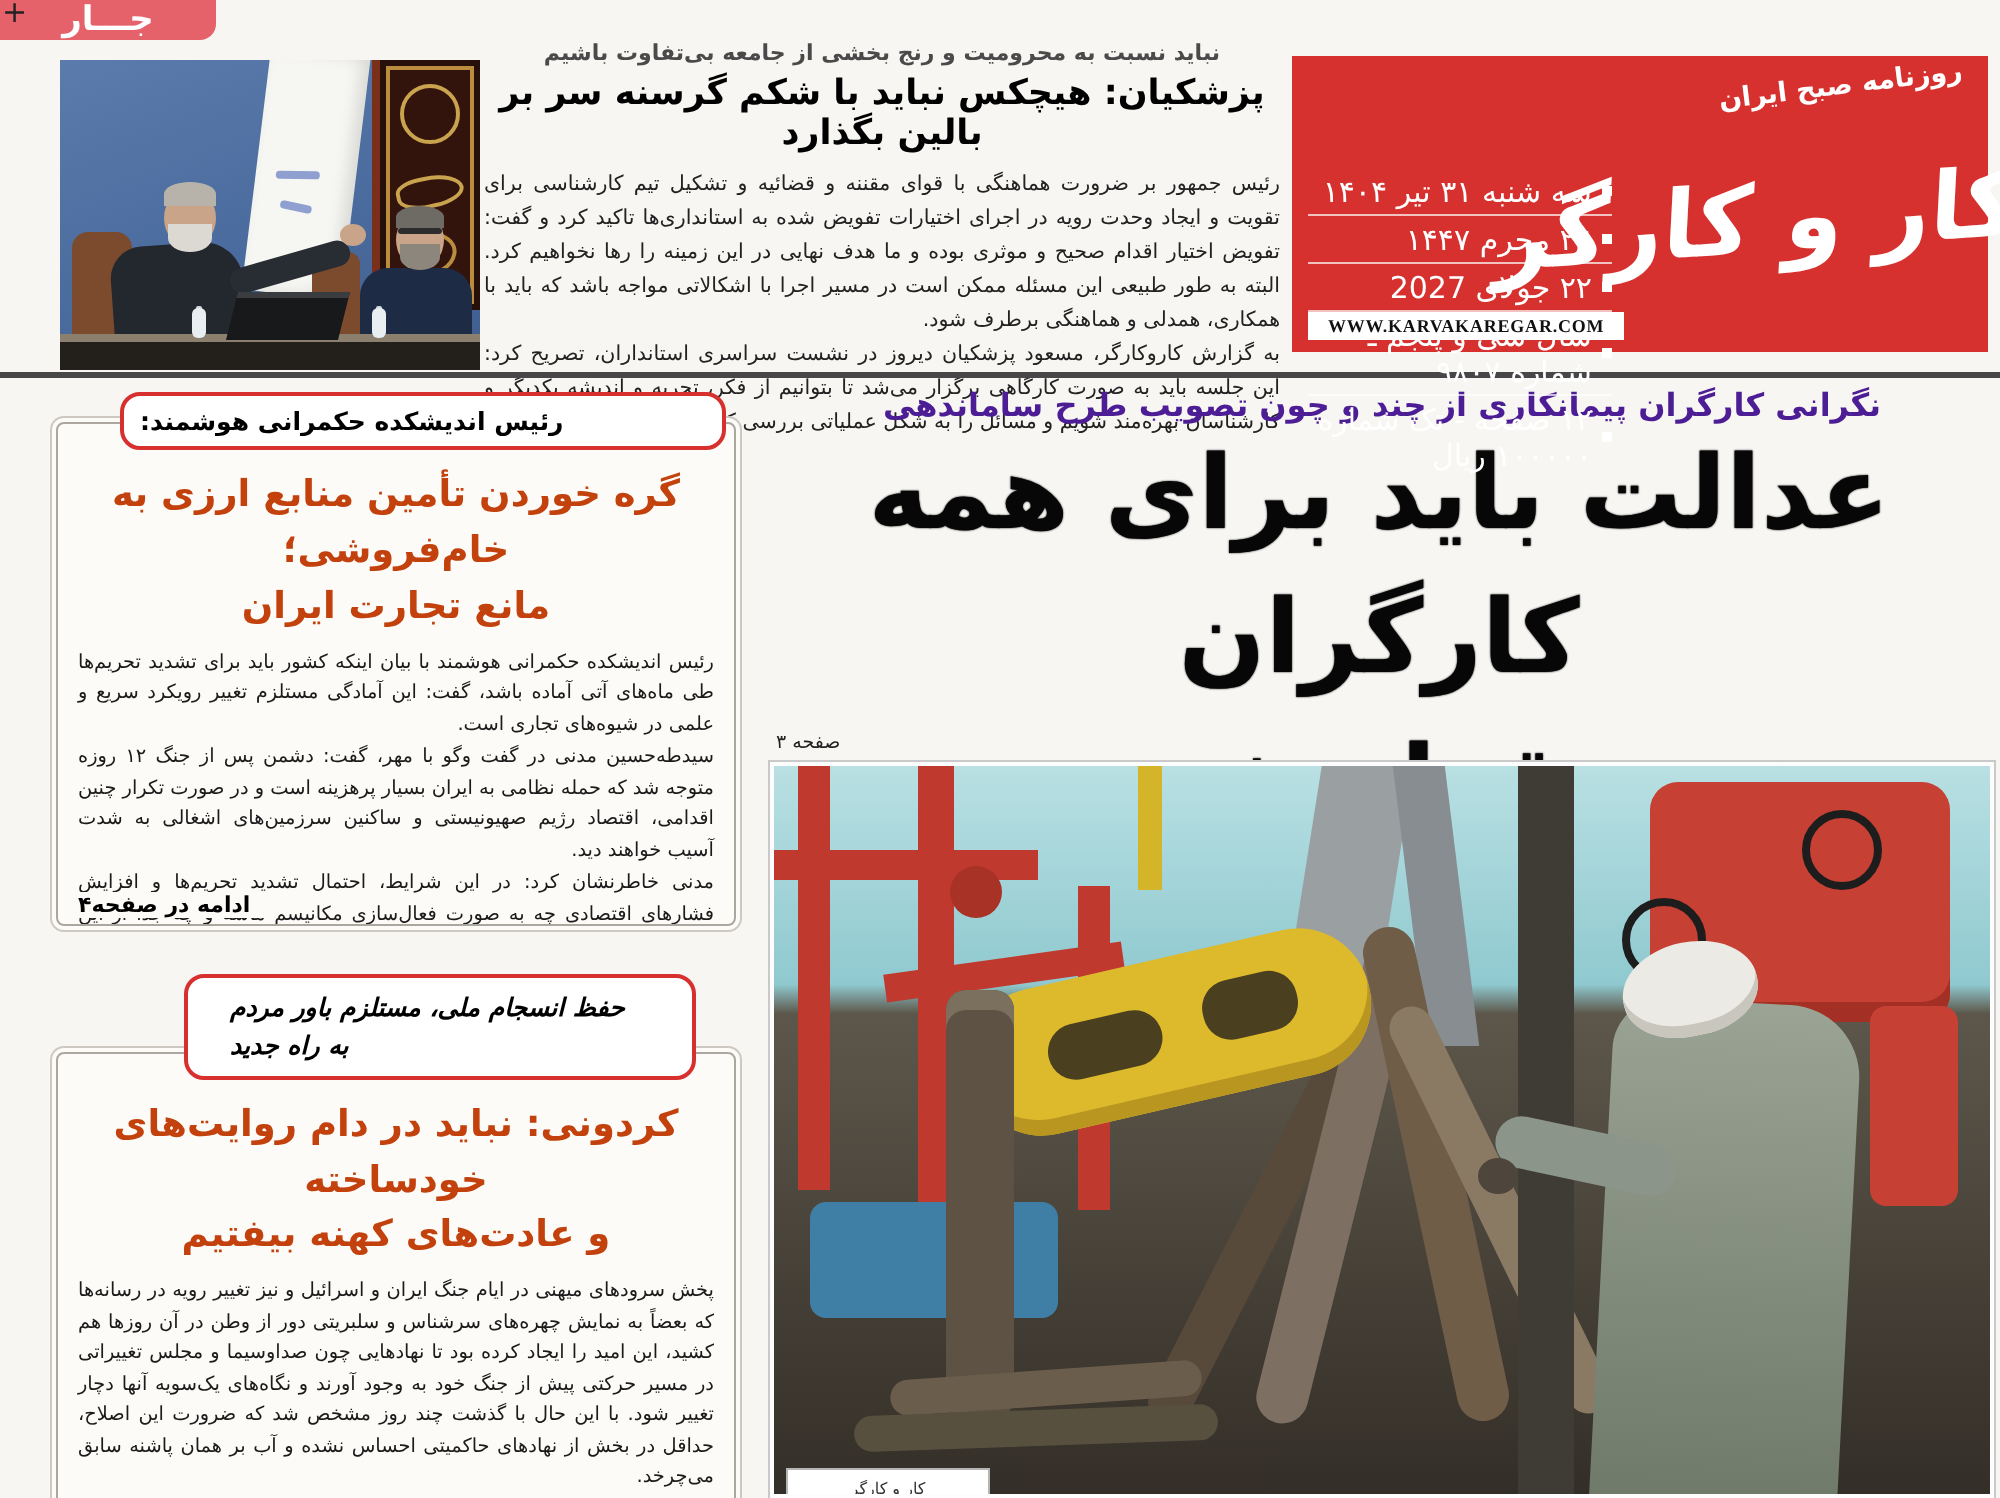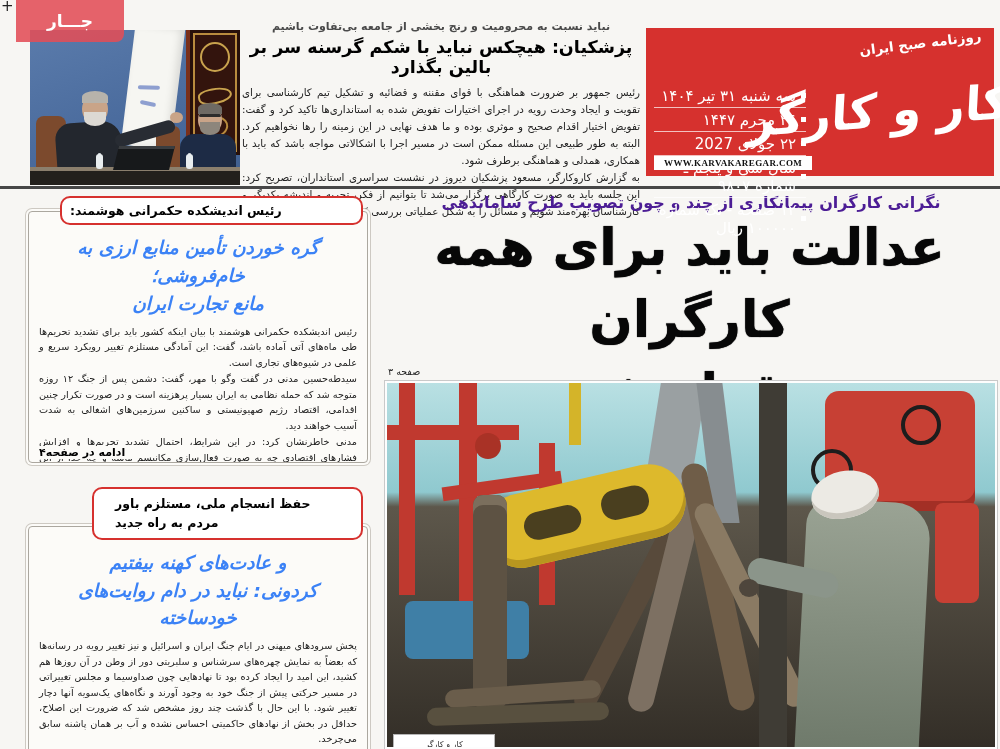--- a/index.html
+++ b/index.html
@@ -8,21 +8,21 @@
     position:relative; width:1000px; height:749px; overflow:hidden;
     background:#f7f6f3; direction:rtl;
     font-family:"DejaVu Sans","Liberation Sans",sans-serif;
     margin:0 auto;
   }
   .ltr { direction:ltr; }
 
   
   .crop-mark { position:absolute; left:1px; top:-3px; color:#222; font-size:15px; z-index:9; }
   .jaar {
-    position:absolute; left:16px; top:0; width:108px; height:42px; z-index:8;
+    position:absolute; left:0; top:0; width:108px; height:20px; z-index:8;
     background:rgba(226,77,86,.88); border-radius:0 0 8px 0;
     display:flex; align-items:center; justify-content:center;
     color:#fff; font-weight:bold; font-size:17px; letter-spacing:1px;
   }
 
   
   .conf-photo { position:absolute; left:30px; top:30px; width:210px; height:155px;
     background:linear-gradient(160deg,#5a7bab 0%,#4a6b9d 55%,#3f5e8e 100%); overflow:hidden; }
   .conf-panel { position:absolute; right:0; top:0; width:54px; height:125px;
     background:#33140d; border-left:4px solid #7a2f1a; box-shadow:inset 0 0 0 3px #27100a, inset 0 0 0 5px #b98c3e; }
@@ -127,27 +127,27 @@
   .rig-caption { left:6px; bottom:-2px; width:102px; height:15px; background:#fff; border:1px solid #b5b5b5;
     font-size:8px; color:#333; text-align:center; line-height:19px; overflow:hidden; }
 
   
   .article { position:absolute; right:632px; width:340px; }
   .artA { top:196px; }
   .artB { top:487px; }
   .redbox { position:relative; z-index:2; background:#fff; border:2px solid #d6312e; border-radius:10px;
     text-align:left; font-weight:bold; font-size:12.5px; line-height:1.55; color:#000; padding:3px 8px; }
   .artA .redbox { margin:0 5px 0 32px; }
-  .artB .redbox { margin:0 5px 0 64px; padding:5px 21px; }
+  .artB .redbox { margin:0 20px 0 64px; padding:5px 21px;font-style:italic; }
   .greybox { position:relative; margin-top:-14px; background:#fcfbf8; border:1px solid #aba79f;
     box-shadow:0 0 0 2px #fcfbf8, 0 0 0 3px #cdc9c2; border-radius:4px;
     padding:20px 10px 18px; overflow:hidden; }
   .artA .greybox { height:252px; }
   .artB .greybox { height:247px; }
-  .art-headline { text-align:center; font-size:18.5px; font-weight:bold; color:#3b82f6; line-height:1.5; margin:2px 0 6px;font-style:italic; }
+  .art-headline { text-align:center; font-size:18.5px; font-weight:bold; color:#c2410c; line-height:1.5; margin:2px 0 6px; }
   .art-body { font-size:9.7px; line-height:1.6; text-align:justify; color:#1b1b1b; }
   .art-body p + p { margin-top:1px; }
   .art-more { position:absolute; left:10px; bottom:3px; font-size:11px; font-weight:bold; background:#fcfbf8; padding-right:8px; }
 </style>
 </head>
 <body>
 
 <div class="page">
 
   <div class="crop-mark">+</div>
@@ -283,22 +283,22 @@
       <div class="art-more">ادامه در صفحه۴</div>
     </div>
   </div>
 
   <div class="article artB">
     <div class="redbox">
       <div>حفظ انسجام ملی، مستلزم باور مردم به راه جدید</div>
     </div>
     <div class="greybox">
       <div class="art-headline">
+        <div>کردونی: نباید در دام روایت‌های خودساخته</div>
         <div>و عادت‌های کهنه بیفتیم</div>
-        <div>کردونی: نباید در دام روایت‌های خودساخته</div>
       </div>
       <div class="art-body">
         <p>پخش سرودهای میهنی در ایام جنگ ایران و اسرائیل و نیز تغییر رویه در رسانه‌ها که بعضاً به نمایش چهره‌های سرشناس و سلبریتی دور از وطن در آن روزها هم کشید، این امید را ایجاد کرده بود تا نهادهایی چون صداوسیما و مجلس تغییراتی در مسیر حرکتی پیش از جنگ خود به وجود آورند و نگاه‌های یک‌سویه آنها دچار تغییر شود. با این حال با گذشت چند روز مشخص شد که ضرورت این اصلاح، حداقل در بخش از نهادهای حاکمیتی احساس نشده و آب بر همان پاشنه سابق می‌چرخد.</p>
         <p>«روزبه کردونی» تحلیلگر و پژوهشگر مسائل سیاست‌گذاری، در گفت‌وگویی با ایلنا گفت: توهم اعتبار و وابستگی مسیر پیشین دو خطر بزرگی است که نظام‌سیاست گذاری را تهدید می‌کند. در این شرایط خطر آن وجود دارد که سیاست‌گذاران به جای بازنگری، درگیر اعتماد کاذب به روایت‌های داخلی شوند و این همان توهمی است که می‌تواند روند اصلاحات را کند یا متوقف کند و نظام تصمیم‌گیری، همچنان به همان الگوهای قبلی وفادار ماند. وی افزود: در فضای پساجنگ، معمولاً تمرکز نظام‌ها بر بازسازی زیرساختی و امنیتی است که حتماً ضروری است اما مولفه‌های مهم دیگری ممکن است نظام تصمیم‌گیری را تهدید کنند. اگر بخواهم از زاویه ادبیات سیاست‌گذاری عمومی بحث کنم، دو عامل می‌تواند به‌عنوان تهدیدهای ناپیدا اما مؤثر ظاهر شوند؛ نخست چیزی است که از آن با عنوان توهم اعتبار (Validity Illusion) یاد می‌شود و دوم، پدیده وابستگی به مسیر (Path Dependency).</p>
       </div>
 
     </div>
   </div>
 
 </div>

